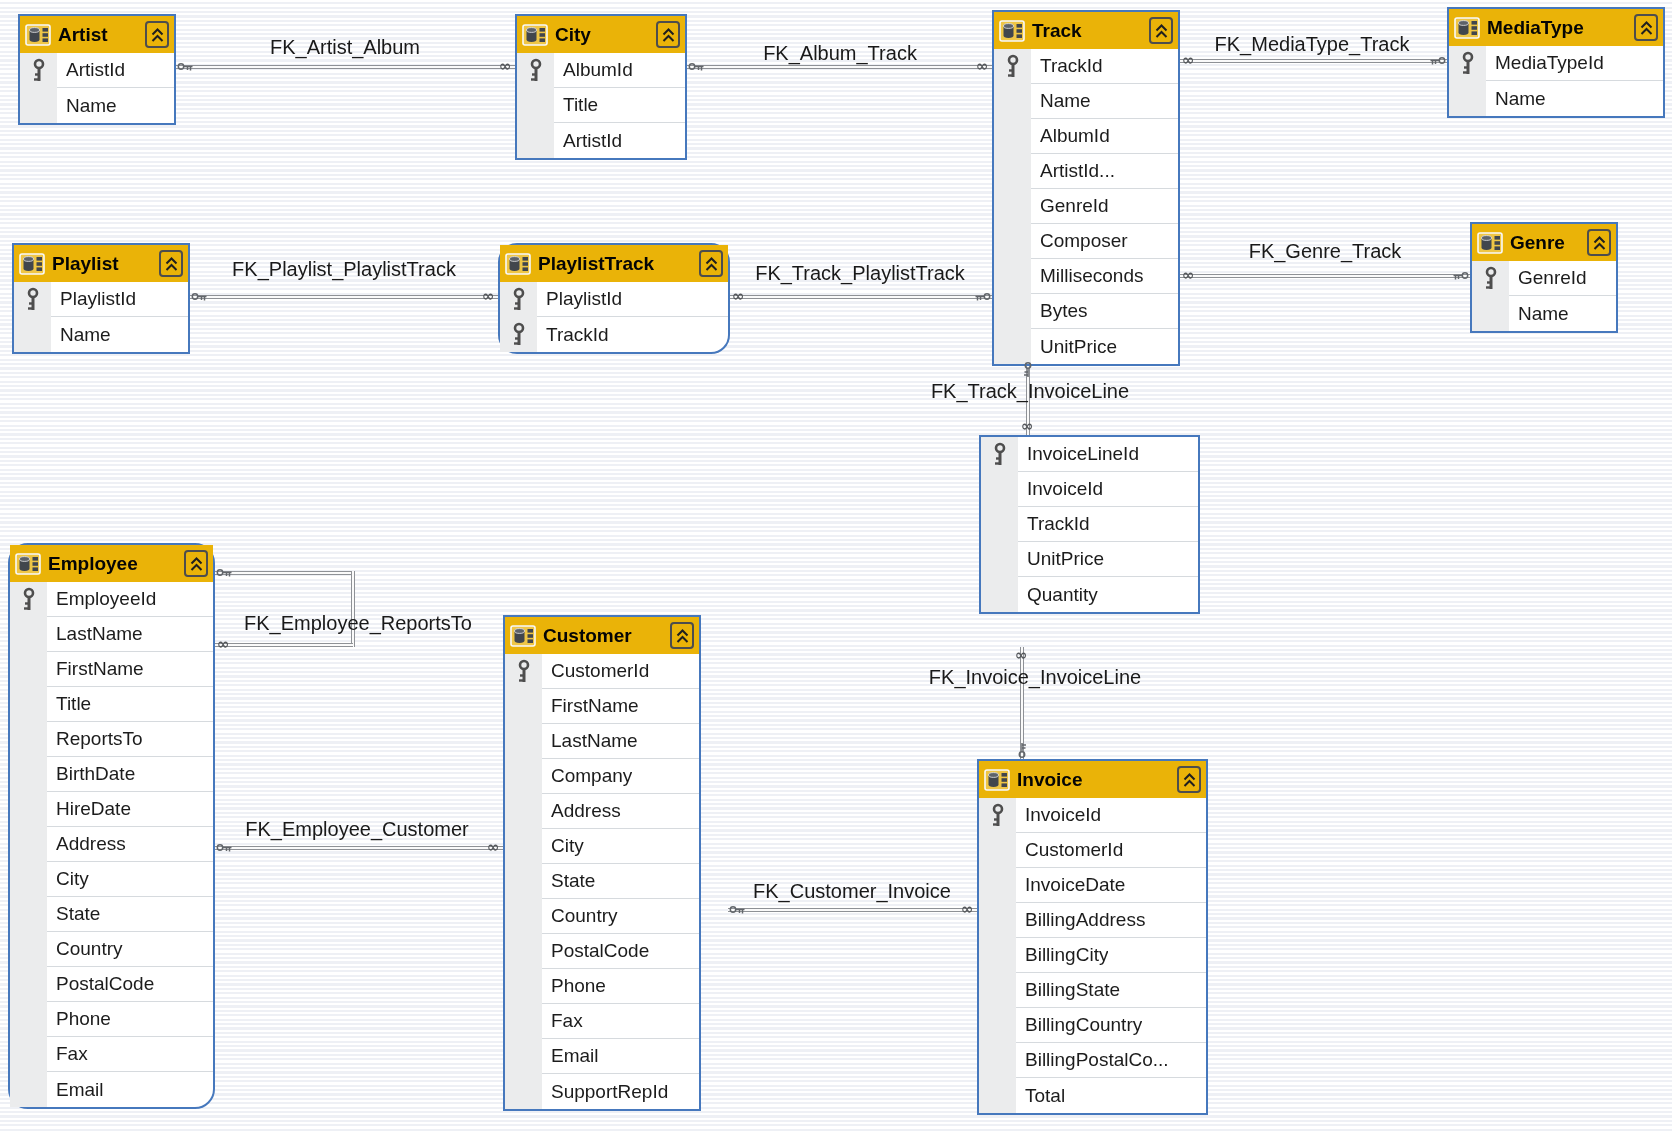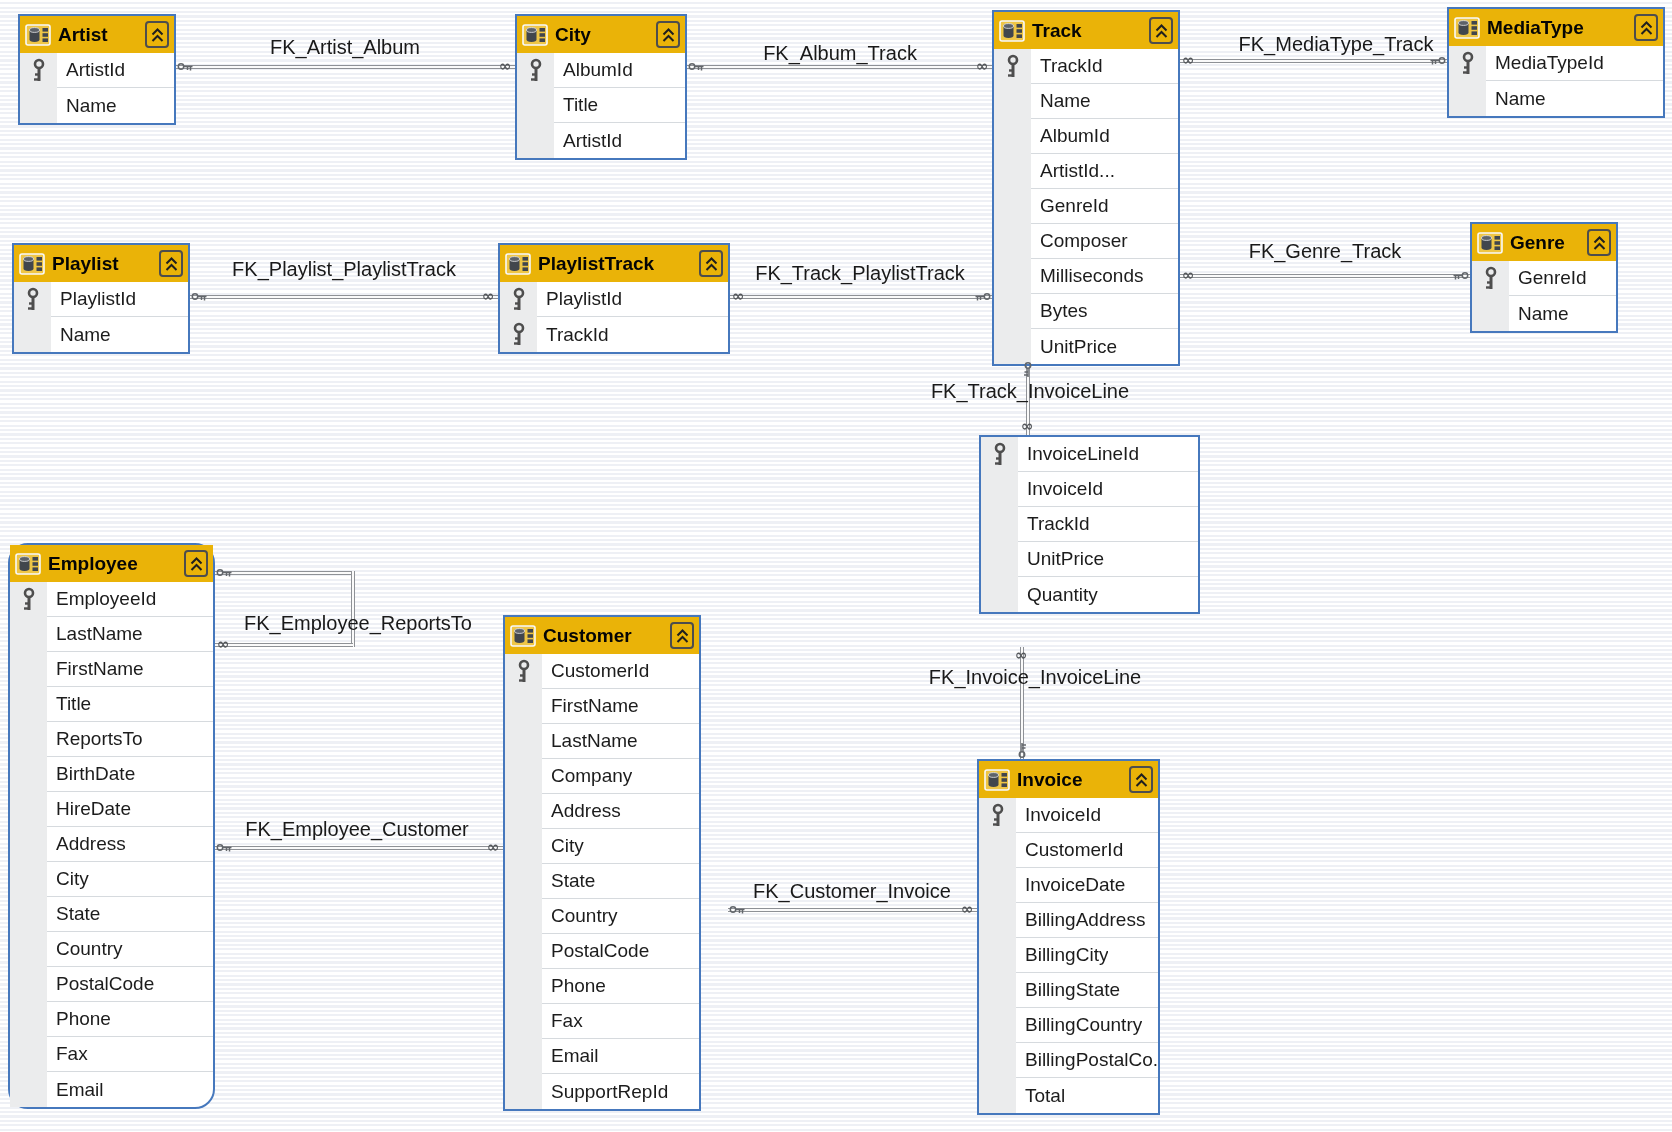--- a/index.html
+++ b/index.html
@@ -299,21 +299,21 @@
           </span>
         </div>
         <div class="col-row last">
           <span class="gutter"></span>
           <span class="cell">
             <span class="col-name">Name</span>
           </span>
         </div>
       </div>
     </div>
-    <div class="tbl" style="left: 498px; top: 243px; width: 232px;">
+    <div class="tbl" style="left: 498px; top: 243px; width: 232px; border-radius: 19px;">
       <div class="tbl-hdr">
         <span class="tbl-ic">
           <svg width="26" height="22" viewBox="0 0 26 22">
             <rect x="1" y="1" width="24" height="20" rx="2" fill="rgba(255,255,255,0.25)" stroke="#f8f9fb" stroke-width="1.6"></rect>
             <path d="M4.5 6 v9.5 a5 2.4 0 0 0 10 0 V6" fill="#41464d"></path>
             <ellipse cx="9.5" cy="6" rx="5" ry="2.4" fill="#5d6269" stroke="#e8e8e8" stroke-width="0.8"></ellipse>
             <rect x="17.5" y="4" width="5.5" height="3.6" fill="#41464d"></rect>
             <rect x="17.5" y="9.2" width="5.5" height="3.6" fill="#41464d"></rect>
             <rect x="17.5" y="14.4" width="5.5" height="3.6" fill="#41464d"></rect>
           </svg>
@@ -667,21 +667,21 @@
           </span>
         </div>
         <div class="col-row last">
           <span class="gutter"></span>
           <span class="cell">
             <span class="col-name">SupportRepId</span>
           </span>
         </div>
       </div>
     </div>
-    <div class="tbl" style="left: 977px; top: 759px; width: 183px;">
+    <div class="tbl" style="left: 977px; top: 759px; width: 231px;">
       <div class="tbl-hdr">
         <span class="tbl-ic">
           <svg width="26" height="22" viewBox="0 0 26 22">
             <rect x="1" y="1" width="24" height="20" rx="2" fill="rgba(255,255,255,0.25)" stroke="#f8f9fb" stroke-width="1.6"></rect>
             <path d="M4.5 6 v9.5 a5 2.4 0 0 0 10 0 V6" fill="#41464d"></path>
             <ellipse cx="9.5" cy="6" rx="5" ry="2.4" fill="#5d6269" stroke="#e8e8e8" stroke-width="0.8"></ellipse>
             <rect x="17.5" y="4" width="5.5" height="3.6" fill="#41464d"></rect>
             <rect x="17.5" y="9.2" width="5.5" height="3.6" fill="#41464d"></rect>
             <rect x="17.5" y="14.4" width="5.5" height="3.6" fill="#41464d"></rect>
           </svg>
@@ -785,21 +785,21 @@
     <div class="cline h" style="left: 1180px; top: 59px; width: 267px;"></div>
     <span class="end-glyph" style="left: 1430px; top: 55px; transform: scaleX(-1);">
       <svg width="16" height="11" viewBox="0 0 16 11">
         <circle cx="4" cy="5.5" r="2.7" fill="none" stroke="#62666b" stroke-width="1.5"></circle>
         <line x1="6.7" y1="5.5" x2="15.5" y2="5.5" stroke="#62666b" stroke-width="1.5"></line>
         <line x1="10.5" y1="5.5" x2="10.5" y2="9" stroke="#62666b" stroke-width="1.5"></line>
         <line x1="13.5" y1="5.5" x2="13.5" y2="9.5" stroke="#62666b" stroke-width="1.5"></line>
       </svg>
     </span>
     <span class="end-glyph many" style="left: 1182px; top: 54px;">∞</span>
-    <div class="rel-label" style="left: 1312px; top: 33px; margin-left: 24px;">FK_MediaType_Track</div>
+    <div class="rel-label" style="left: 1312px; top: 33px;">FK_MediaType_Track</div>
     <div class="cline h" style="left: 1180px; top: 274px; width: 290px;"></div>
     <span class="end-glyph" style="left: 1453px; top: 270px; transform: scaleX(-1);">
       <svg width="16" height="11" viewBox="0 0 16 11">
         <circle cx="4" cy="5.5" r="2.7" fill="none" stroke="#62666b" stroke-width="1.5"></circle>
         <line x1="6.7" y1="5.5" x2="15.5" y2="5.5" stroke="#62666b" stroke-width="1.5"></line>
         <line x1="10.5" y1="5.5" x2="10.5" y2="9" stroke="#62666b" stroke-width="1.5"></line>
         <line x1="13.5" y1="5.5" x2="13.5" y2="9.5" stroke="#62666b" stroke-width="1.5"></line>
       </svg>
     </span>
     <span class="end-glyph many" style="left: 1182px; top: 269px;">∞</span>

